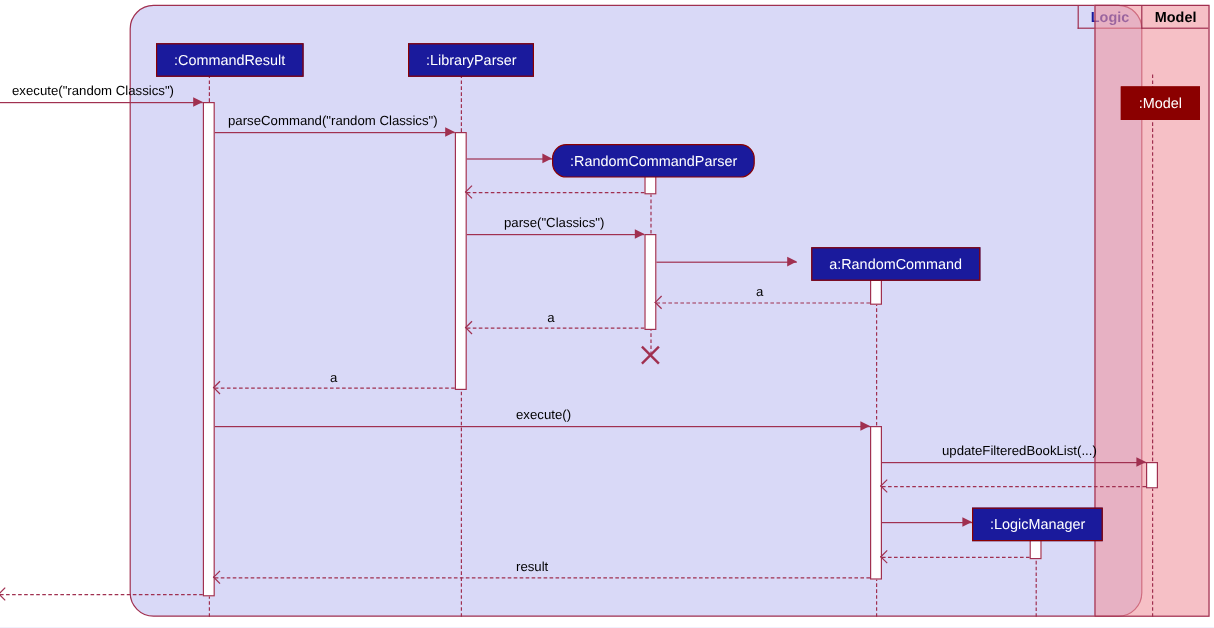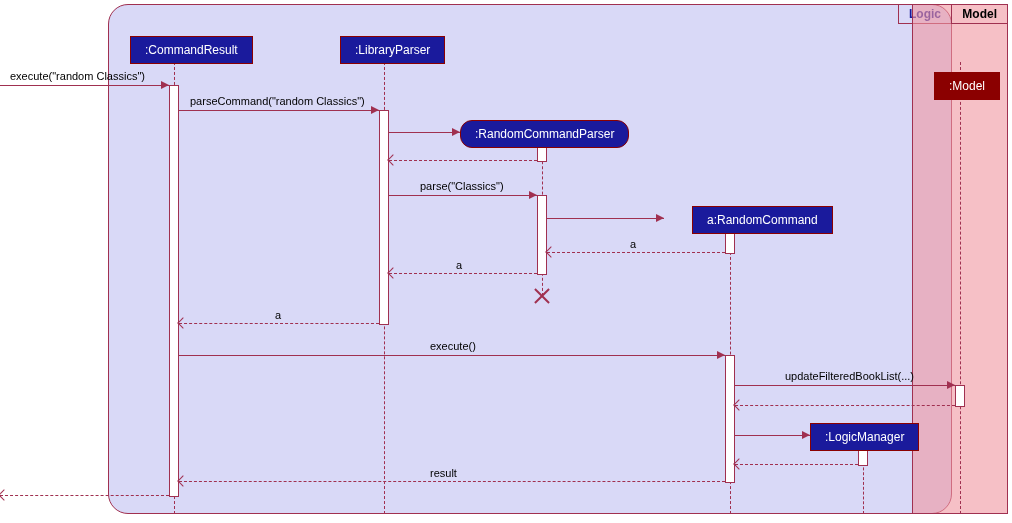--- a/index.html
+++ b/index.html
@@ -28,21 +28,21 @@
   <div class="frame-header" style="color:#1a1a9c; border-color:#a03050;">Logic</div>
 </div>
 
 <div class="frame" style="left:912px; top:4px; width:96px; height:510px; background:rgba(240,150,160,0.6); border-color:#a03050;">
   <div class="frame-header" style="color:#000000; border-color:#a03050;">Model</div>
 </div>
 
 <div class="participant" style="left:130px; top:36px;">:CommandResult</div>
 <div class="participant" style="left:340px; top:36px;">:LibraryParser</div>
 <div class="participant" style="left:460px; top:120px;border-radius:12px;">:RandomCommandParser</div>
-<div class="participant" style="left:692px; top:206px;">a:RandomCommand</div>
+<div class="participant" style="left:676px; top:206px;">a:RandomCommand</div>
 <div class="participant model-p" style="left:934px; top:36px;margin-top:36px;">:Model</div>
 <div class="participant" style="left:810px; top:423px;">:LogicManager</div>
 
 <div class="lifeline" style="left:174px; top:62px; height:452px;"></div>
 <div class="lifeline" style="left:384px; top:62px; height:452px;"></div>
 <div class="lifeline" style="left:542px; top:146px; height:150px;"></div>
 <div class="lifeline" style="left:730px; top:232px; height:282px;"></div>
 <div class="lifeline" style="left:960px; top:62px; height:452px;"></div>
 <div class="lifeline" style="left:863px; top:448px; height:66px;"></div>
 

